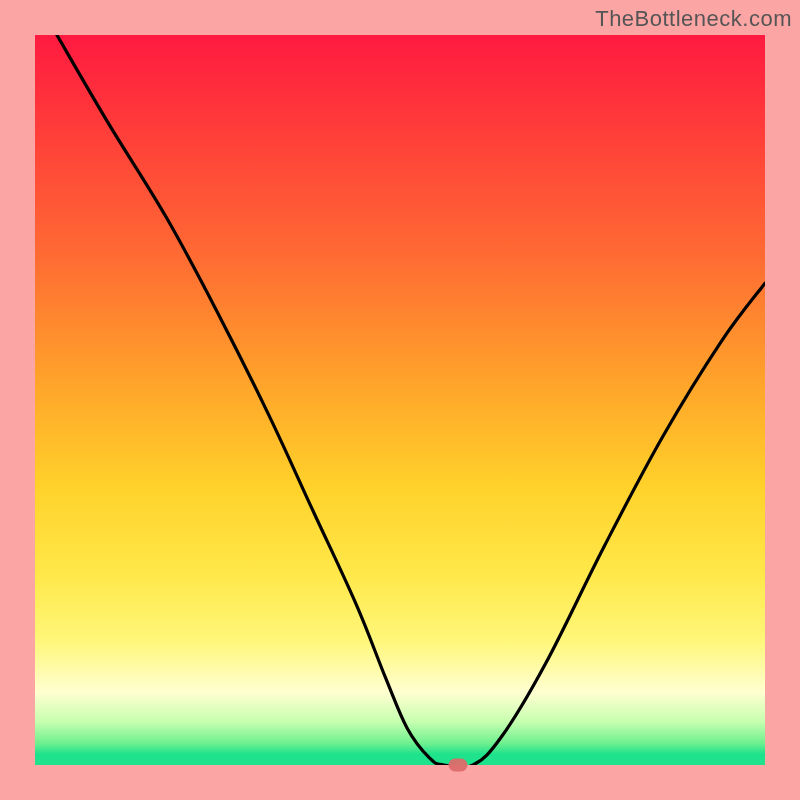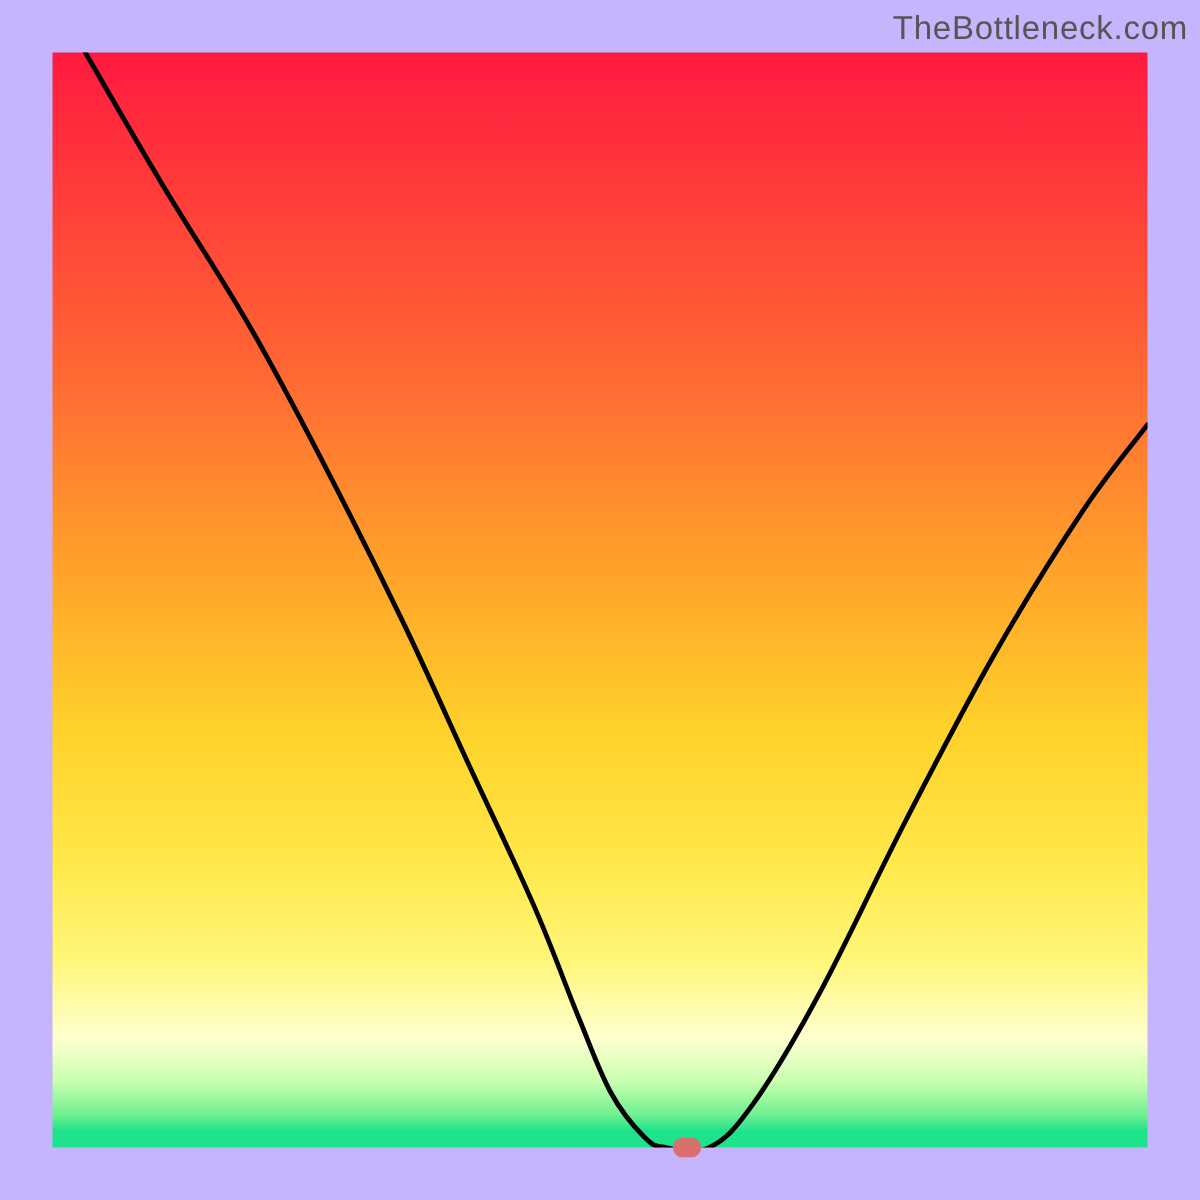--- a/index.html
+++ b/index.html
@@ -8,21 +8,21 @@
     width: 800px;
     height: 800px;
     background: #000;
     overflow: hidden;
     font-family: Arial, Helvetica, sans-serif;
   }
   .frame {
     position: relative;
     width: 800px;
     height: 800px;
-    background: #c4b5fd;
+    background: #fca5a5;
   }
   .plot {
     position: absolute;
     left: 35px;
     top: 35px;
     width: 730px;
     height: 730px;
     
     background: linear-gradient(
       to bottom,

